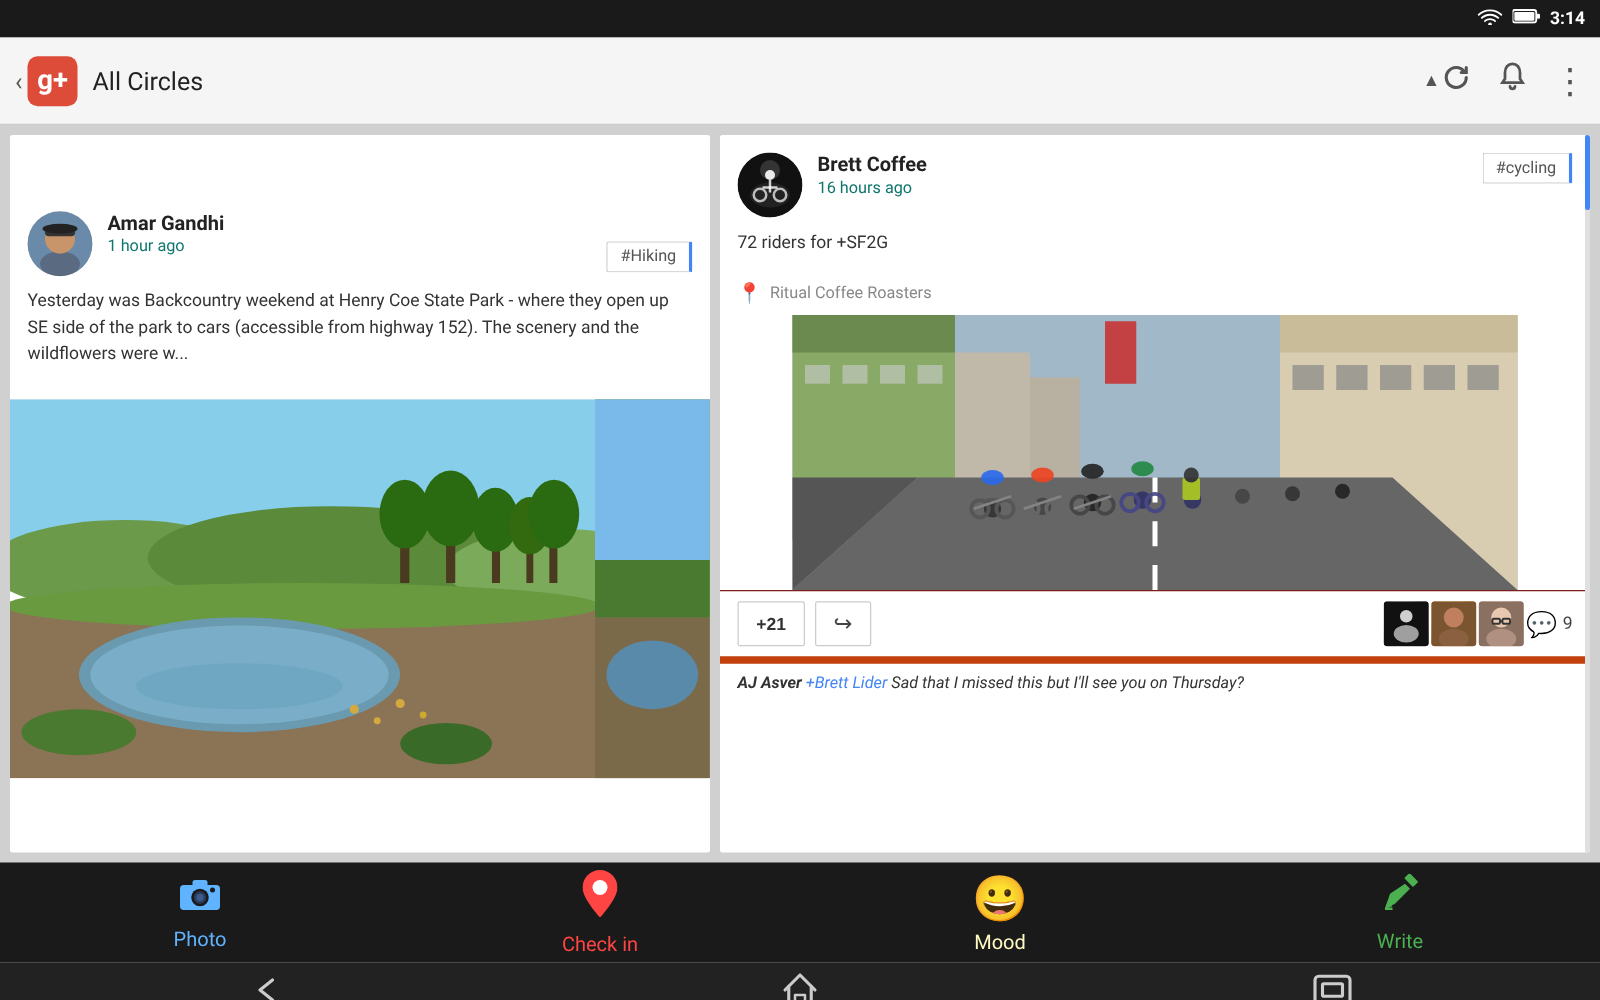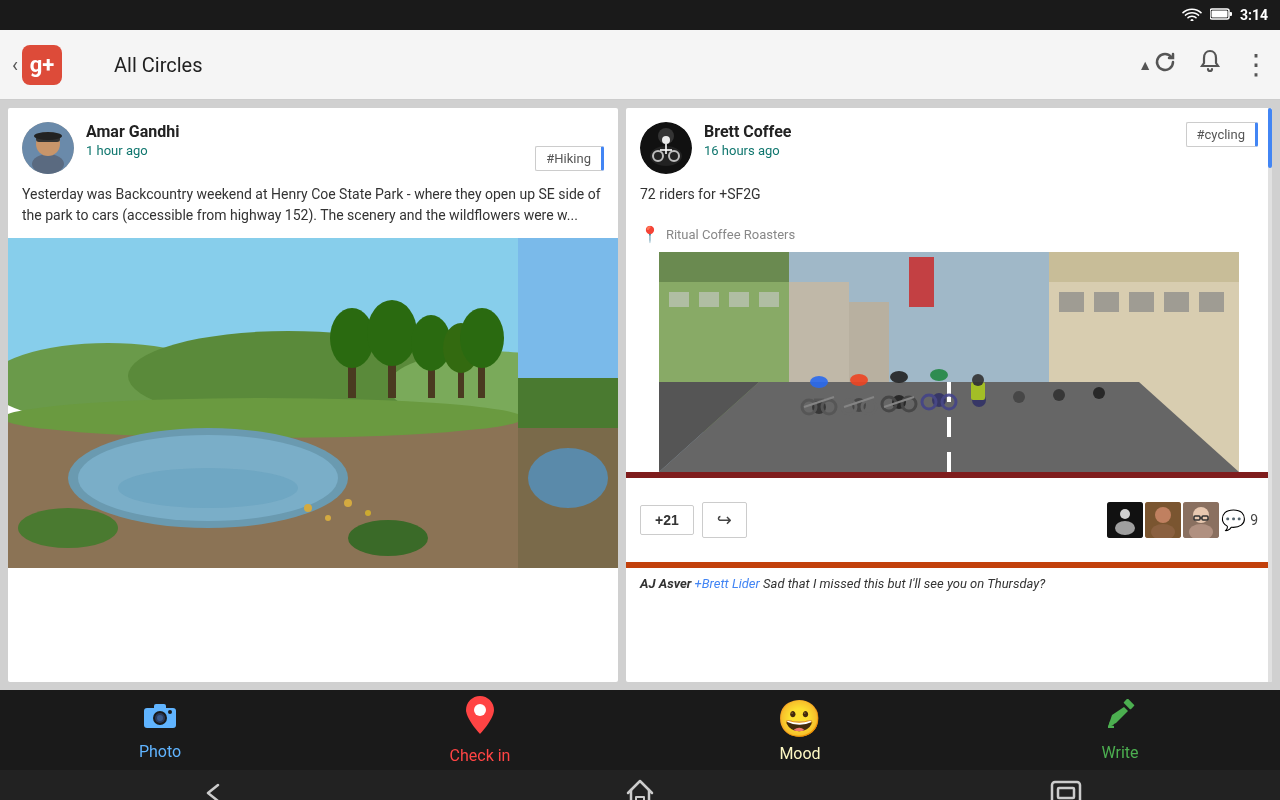--- a/index.html
+++ b/index.html
@@ -64,21 +64,20 @@
       color: white;
       font-size: 22px;
       font-weight: bold;
       line-height: 1;
     }
     .app-bar-title {
       font-size: 20px;
       color: #222;
       font-weight: 400;
       flex: 1;
-      margin-left: 40px;
     }
     .app-bar-dropdown {
       color: #555;
       font-size: 14px;
       margin-left: 4px;
     }
     .app-bar-actions {
       display: flex;
       align-items: center;
       gap: 20px;
@@ -102,22 +101,23 @@
 
     
     .post-card {
       background: white;
       border-radius: 2px;
       overflow: hidden;
       display: flex;
       flex-direction: column;
     }
     .post-card-left {
-      width: 610px;
+      width: 560px;
       flex-shrink: 0;
+      justify-content: center;
     }
     .post-card-right {
       flex: 1;
       position: relative;
     }
 
     .post-header {
       display: flex;
       align-items: flex-start;
       padding: 14px 14px 10px 14px;
@@ -179,24 +179,23 @@
       padding: 8px 14px;
       font-size: 13px;
       color: #888;
       display: flex;
       align-items: center;
       gap: 6px;
     }
 
     .post-actions {
       display: flex;
-      align-items: center;
-      padding: 24px 14px;
+      padding: 8px 14px;
       gap: 8px;
-      border-top: 6px solid #7f1d1d;
+      border-top: 1px solid #7f1d1d;
     }
     .action-btn {
       border: 1px solid #ccc;
       border-radius: 2px;
       padding: 6px 14px;
       font-size: 14px;
       color: #444;
       cursor: pointer;
       background: white;
       display: flex;

